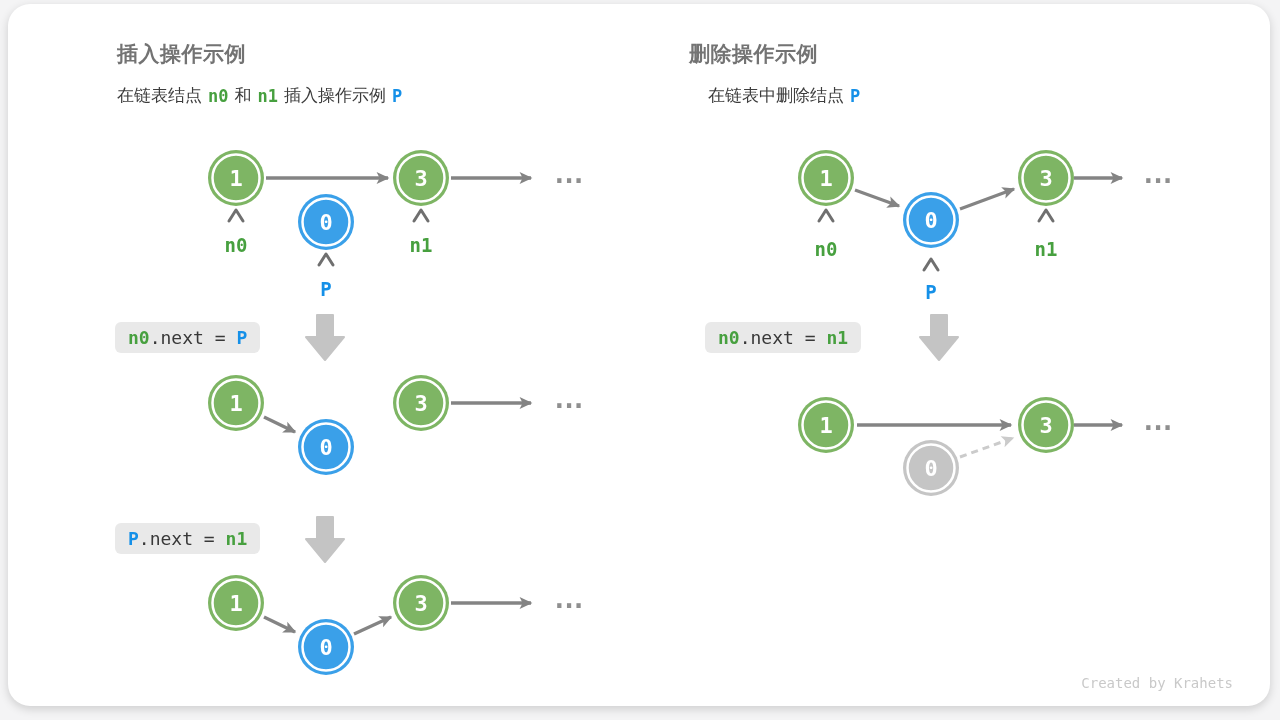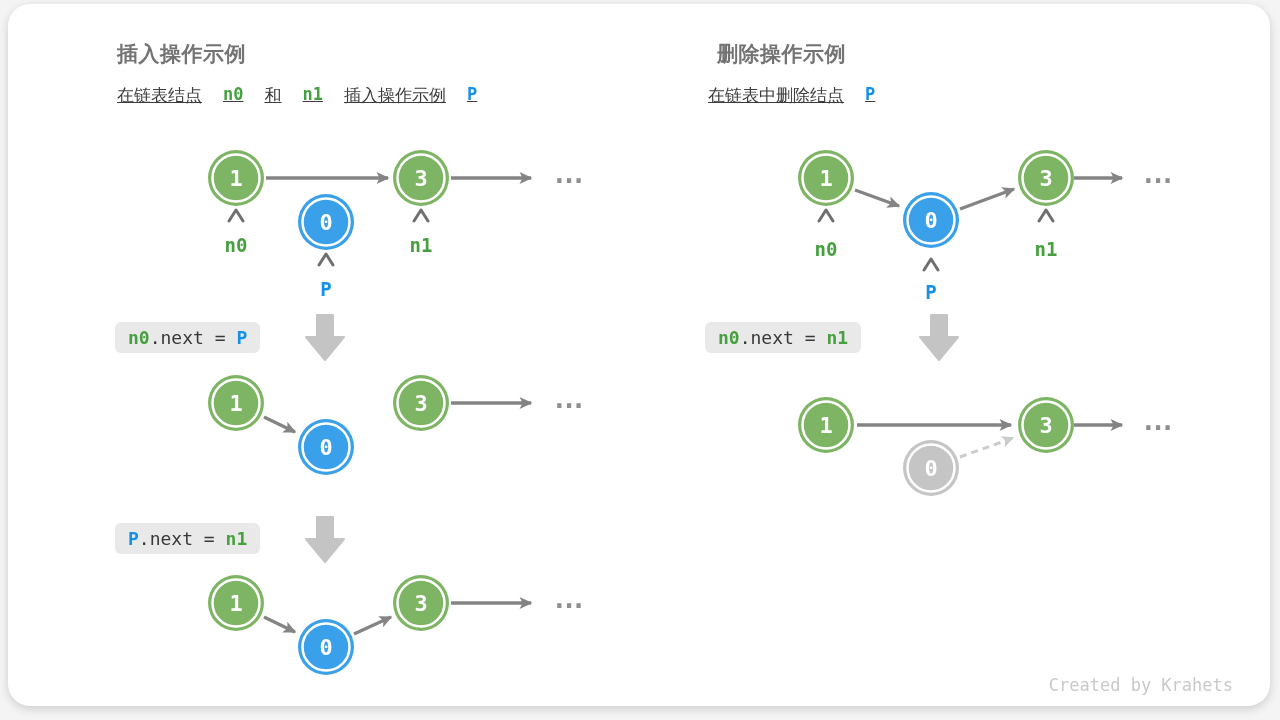--- a/index.html
+++ b/index.html
@@ -12,38 +12,38 @@
     position:absolute;left:8px;top:4px;width:1262px;height:702px;
     background:#ffffff;border-radius:22px;
     box-shadow:0 3px 10px rgba(0,0,0,0.16);
   }
   .layer{position:absolute;left:0;top:0;width:1280px;height:720px;}
   .section-title{
     position:absolute;font-weight:bold;font-size:21px;color:#737373;
     font-family:"DejaVu Sans",sans-serif;letter-spacing:0.5px;
   }
   .subtitle{
-    position:absolute;display:flex;align-items:flex-start;gap:21px;
-    font-size:17px;color:#3c3c3c;text-decoration:underline;
+    position:absolute;display:flex;align-items:center;gap:6px;
+    font-size:17px;color:#3c3c3c;
   }
   .sub-plain{color:#3c3c3c;}
   .sub-ref{font-family:"DejaVu Sans Mono",monospace;font-weight:bold;font-size:17px;}
   .ref-green{color:#47A03F;}
   .ref-blue{color:#1590E8;}
   .codebox{
     position:absolute;height:31px;background:#E9E9E9;border-radius:6px;
     display:flex;align-items:center;padding:0 13px;
     font-family:"DejaVu Sans Mono",monospace;font-size:18px;color:#383838;
   }
   .tok{white-space:pre;}
   .tok-green{color:#47A03F;font-weight:bold;}
   .tok-blue{color:#1590E8;font-weight:bold;}
   .credit{
     position:absolute;right:47px;top:675px;
-    font-family:"DejaVu Sans Mono",monospace;font-size:17px;color:#C9C9C9;
+    font-family:"DejaVu Sans Mono",monospace;font-size:14px;color:#C9C9C9;
   }
   
   .ar{stroke:#848484;stroke-width:3.4;}
   .ard{stroke:#CBCBCB;stroke-width:3;stroke-dasharray:7 5;}
   .caret{stroke:#6F6F6F;stroke-width:3;fill:none;stroke-linecap:round;stroke-linejoin:round;}
   .nv{font-family:"DejaVu Sans Mono",monospace;font-weight:bold;font-size:22px;fill:#ffffff;text-anchor:middle;}
   .lbl{font-family:"DejaVu Sans Mono",monospace;font-weight:bold;font-size:19px;text-anchor:middle;}
   .lbl-g{fill:#47A03F;}
   .lbl-b{fill:#1590E8;}
   .dots{font-family:"DejaVu Sans Mono",monospace;font-weight:bold;font-size:26px;fill:#8F8F8F;text-anchor:middle;letter-spacing:-6px;}
@@ -71,21 +71,21 @@
     <span class="tok">.next = </span>
     <span class="tok tok-blue">P</span>
 </div>
 
 <div class="codebox" style="left:115px;top:523px;">
   <span class="tok tok-blue">P</span>
     <span class="tok">.next = </span>
     <span class="tok tok-green">n1</span>
 </div>
 
-<div class="section-title" style="left:717px;top:40px;">删除操作示例</div>
+<div class="section-title" style="left:689px;top:40px;">删除操作示例</div>
 
 <div class="subtitle" style="left:708px;top:84px;">
   <span class="sub-plain">在链表中删除结点</span>
   <span class="sub-ref ref-blue">P</span>
 </div>
 
 <div class="codebox" style="left:705px;top:322px;">
   <span class="tok tok-green">n0</span>
     <span class="tok">.next = </span>
     <span class="tok tok-green">n1</span>

